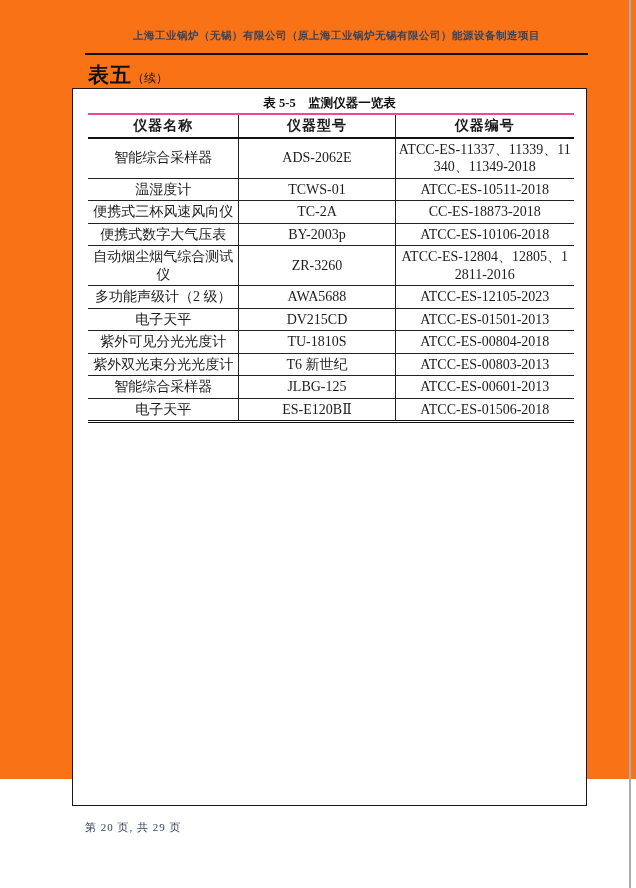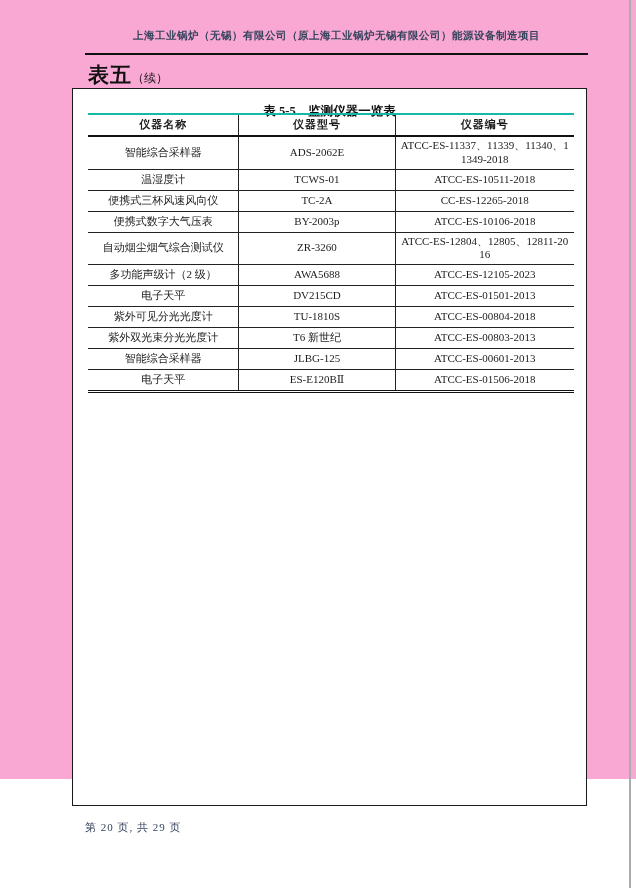--- a/index.html
+++ b/index.html
@@ -4,21 +4,21 @@
 <style>
   html, body { margin: 0; padding: 0; }
   body {
     width: 636px; height: 888px;
     background: #ffffff;
     font-family: "Liberation Serif", "DejaVu Serif", serif;
     color: #1c1c1c;
     position: relative;
     overflow: hidden;
   }
-  .page { position: relative; width: 636px; height: 779px; background: #f9a8d4; }
+  .page { position: relative; width: 636px; height: 779px; background: #f97316; }
 
   
   .edge-strip {
     position: absolute; left: 629px; top: 0; width: 2px; height: 888px;
     background: #a9acb1;
   }
 
   
   .doc-header {
     position: absolute; left: 85px; top: 29px; width: 503px;
@@ -41,31 +41,31 @@
   
   .content-frame {
     position: absolute; left: 72px; top: 88px;
     width: 513px; height: 716px;
     border: 1px solid #1a1a1a;
     background: #fff;
   }
 
   .table-title {
     position: absolute; left: 0; top: 6px; width: 100%;
-    text-align: center; font-size: 12.5px; font-weight: bold; color: #111; margin-top: 8px;
+    text-align: center; font-size: 12.5px; font-weight: bold; color: #111;
   }
 
   table.monitor-table {
     position: absolute; left: 15px; top: 24px;
     width: 486px;
     border-collapse: collapse;
     table-layout: fixed;
-    font-size: 11px;
+    font-size: 14px;
     color: #1c1c1c;
-    border-top: 2px solid #14b8a6;
+    border-top: 2px solid #ec4899;
     border-bottom: 3px double #111;
   }
   table.monitor-table th, table.monitor-table td {
     border-bottom: 1px solid #222;
     text-align: center;
     vertical-align: middle;
     padding: 2px 3px;
     height: 16px;
     line-height: 1.25;
     word-break: break-all;
@@ -118,21 +118,21 @@
             <td class="col2">ATCC-ES-11337、11339、11340、11349-2018</td>
           </tr>
           <tr>
             <td class="col0">温湿度计</td>
             <td class="col1">TCWS-01</td>
             <td class="col2">ATCC-ES-10511-2018</td>
           </tr>
           <tr>
             <td class="col0">便携式三杯风速风向仪</td>
             <td class="col1">TC-2A</td>
-            <td class="col2">CC-ES-12265-2018</td>
+            <td class="col2">CC-ES-18873-2018</td>
           </tr>
           <tr>
             <td class="col0">便携式数字大气压表</td>
             <td class="col1">BY-2003p</td>
             <td class="col2">ATCC-ES-10106-2018</td>
           </tr>
           <tr>
             <td class="col0">自动烟尘烟气综合测试仪</td>
             <td class="col1">ZR-3260</td>
             <td class="col2">ATCC-ES-12804、12805、12811-2016</td>

